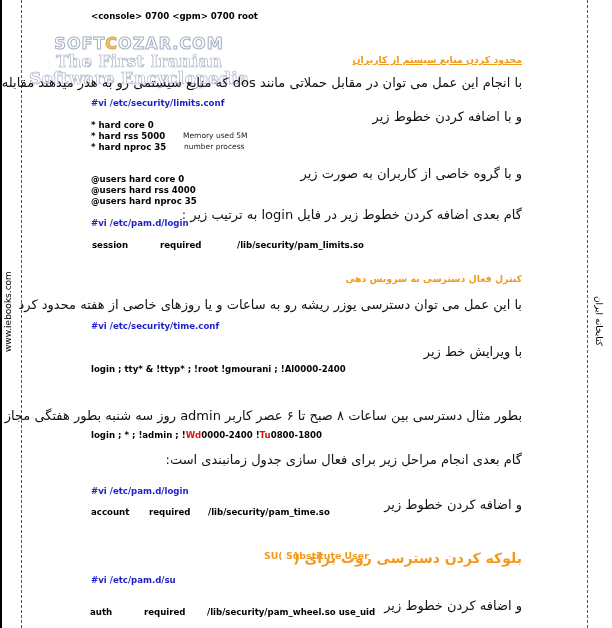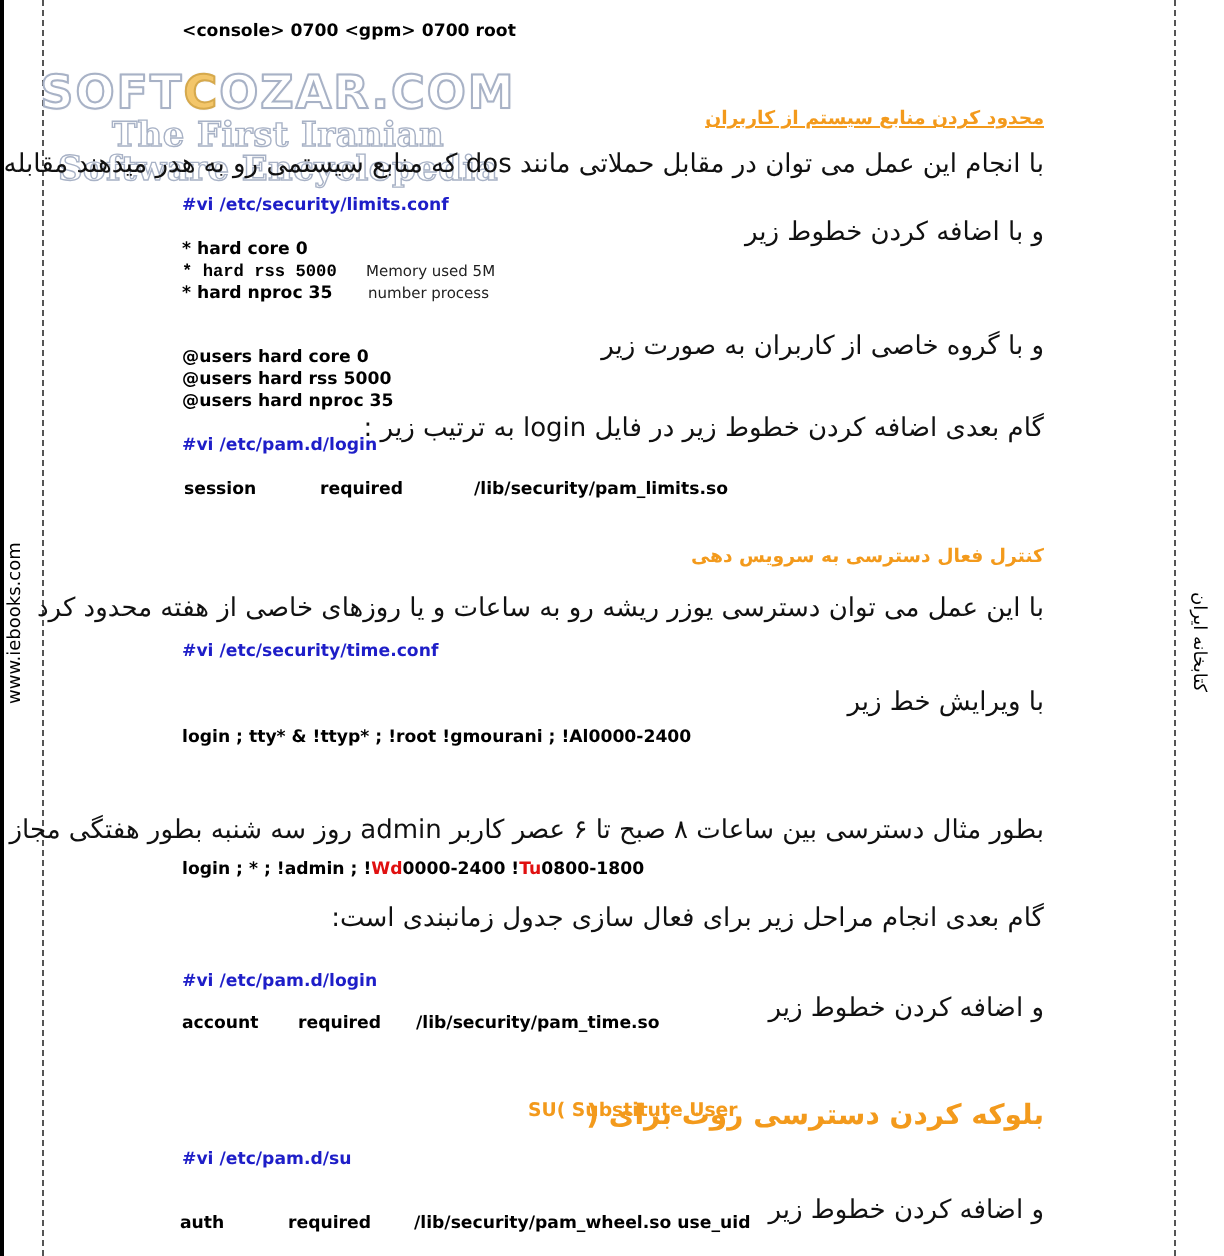--- a/index.html
+++ b/index.html
@@ -18,21 +18,21 @@
   }
   .side-right {
     position:absolute; left:604px; top:296px;
     transform-origin: 0 0; transform: rotate(90deg);
     font-size:9px; white-space:nowrap; color:#000; direction:rtl;
   }
   .watermark {
     position:absolute; left:14px; top:36px; width:250px; text-align:center; line-height:1;
   }
   .wm-logo {
-    font-family: "DejaVu Sans", sans-serif; font-weight:bold; font-size:23px; letter-spacing:1px;
+    font-family: "DejaVu Sans", sans-serif; font-weight:bold; font-size:16px; letter-spacing:1px;
     color:#ffffff; -webkit-text-stroke:1px #a8b2c6; text-shadow:0 0 1px #9aa4b8;
   }
   .wm-logo .c { color:#f3c66a; -webkit-text-stroke:1px #d6a94c; }
   .wm-tag {
     font-family: "DejaVu Serif", serif; font-size:17px; font-weight:bold; color:#ffffff;
     -webkit-text-stroke:0.7px #a8b2c6; margin-top:1px; letter-spacing:0.2px;
   }
   .ltr { position:absolute; font-size:8.6px; font-weight:bold; white-space:nowrap; }
   .blue { color:#1e1ec8; }
   .note { position:absolute; font-size:7.5px; font-weight:normal; color:#222; white-space:nowrap; }
@@ -57,28 +57,28 @@
 </div>
 
 <div class="ltr" style="left:91px;top:11px;">&lt;console&gt; 0700 &lt;gpm&gt; 0700 root</div>
 
 <div class="heading" style="top:54px;text-decoration:underline;">محدود کردن منابع سیستم از کاربران</div>
 <div class="rtl" style="top:75px;">با انجام این عمل می توان در مقابل حملاتی مانند dos که منابع سیستمی رو به هدر میدهند مقابله کرد</div>
 <div class="ltr blue" style="left:91px;top:98px;">#vi /etc/security/limits.conf</div>
 <div class="rtl" style="top:109px;">و با اضافه کردن خطوط زیر</div>
 
 <div class="ltr" style="left:91px;top:120px;">* hard core 0</div>
-<div class="ltr" style="left:91px;top:131px;font-family:Liberation Mono, monospace;">* hard rss 5000</div>
+<div class="ltr" style="left:91px;top:131px;">* hard rss 5000</div>
 <div class="note" style="left:183px;top:131px;">Memory used 5M</div>
 <div class="ltr" style="left:91px;top:142px;">* hard nproc 35</div>
 <div class="note" style="left:184px;top:142px;">number process</div>
 
 <div class="rtl" style="top:166px;">و با گروه خاصی از کاربران به صورت زیر</div>
 <div class="ltr" style="left:91px;top:174px;">@users hard core 0</div>
-<div class="ltr" style="left:91px;top:185px;">@users hard rss 5000</div>
+<div class="ltr" style="left:91px;top:185px;">@users hard rss 4000</div>
 <div class="ltr" style="left:91px;top:196px;">@users hard nproc 35</div>
 
 <div class="rtl" style="top:207px;">گام بعدی اضافه کردن خطوط زیر در فایل login به ترتیب زیر :</div>
 <div class="ltr blue" style="left:91px;top:218px;">#vi /etc/pam.d/login</div>
 
 <div class="ltr" style="left:92px;top:240px;">session</div>
 <div class="ltr" style="left:160px;top:240px;">required</div>
 <div class="ltr" style="left:237px;top:240px;text-align:right;">/lib/security/pam_limits.so</div>
 
 <div class="heading" style="top:273px;">کنترل فعال دسترسی به سرویس دهی</div>

